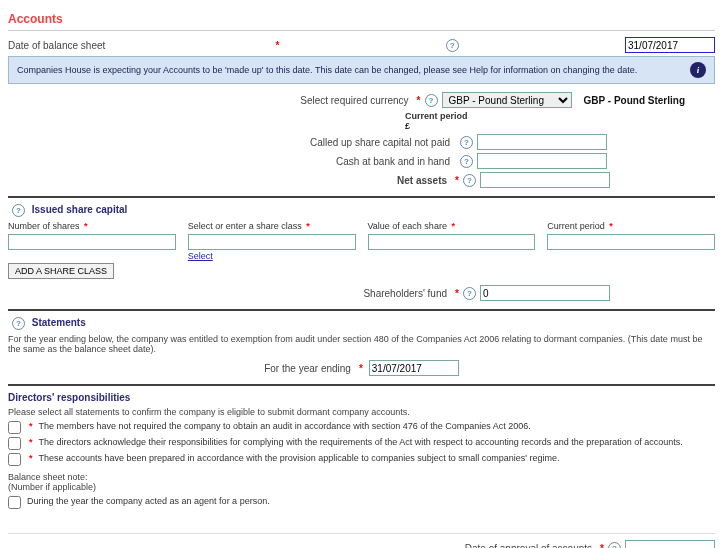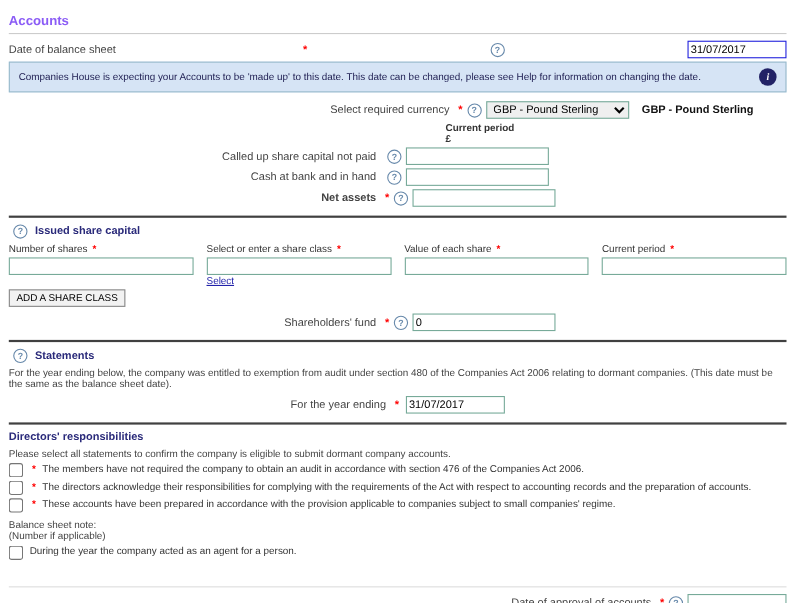--- a/index.html
+++ b/index.html
@@ -1,18 +1,18 @@
 <!DOCTYPE html>
 <html><head>
 <meta charset="utf-8">
 <style>
 * { box-sizing: border-box; margin: 0; padding: 0; }
 body { font-family: Arial, sans-serif; font-size: 10px; color: #333; background: #fff; padding: 8px; width: 723px; }
-.header { font-weight: bold; font-size: 12px; color: #8b5cf6; padding: 4px 0; border-bottom: 1px solid #ccc; margin-bottom: 6px; }
-.row { display: flex; align-items: center; margin: 3px 0; }
+.header { font-weight: bold; font-size: 12px; color: #ef4444; padding: 4px 0; border-bottom: 1px solid #ccc; margin-bottom: 6px; }
+.row { display: flex; align-items: center; margin: 3px 0; justify-content: center; }
 .lbl { text-align: right; padding-right: 6px; color: #444; }
 .req { color: red; font-weight: bold; margin-left: 2px; }
 .help { display: inline-flex; align-items: center; justify-content: center; width: 13px; height: 13px; border: 1px solid #68a; border-radius: 50%; color: #68a; font-size: 8px; font-weight: bold; margin: 0 4px; cursor: pointer; }
 input[type=text], select { border: 1px solid #7a9; font-size: 10px; padding: 1px 2px; height: 16px; }
 .info-bar { background: #d6e4f5; border: 1px solid #9bc; padding: 5px 8px; font-size: 9px; color: #225; display: flex; justify-content: space-between; align-items: center; margin-bottom: 8px; }
 .info-icon { width: 16px; height: 16px; background: #226; border-radius: 50%; color: #fff; display: inline-flex; align-items: center; justify-content: center; font-style: italic; font-weight: bold; font-family: serif; }
 .section { border-top: 2px solid #404040; padding-top: 6px; margin-top: 8px; }
 .sec-title { font-weight: bold; color: #2a2a7a; font-size: 10px; margin-bottom: 4px; }
 .sec-title .help { margin-right: 4px; }
 .btn { border: 1px solid #888; background: #f2f2f2; font-size: 9px; padding: 2px 6px; cursor: pointer; }

